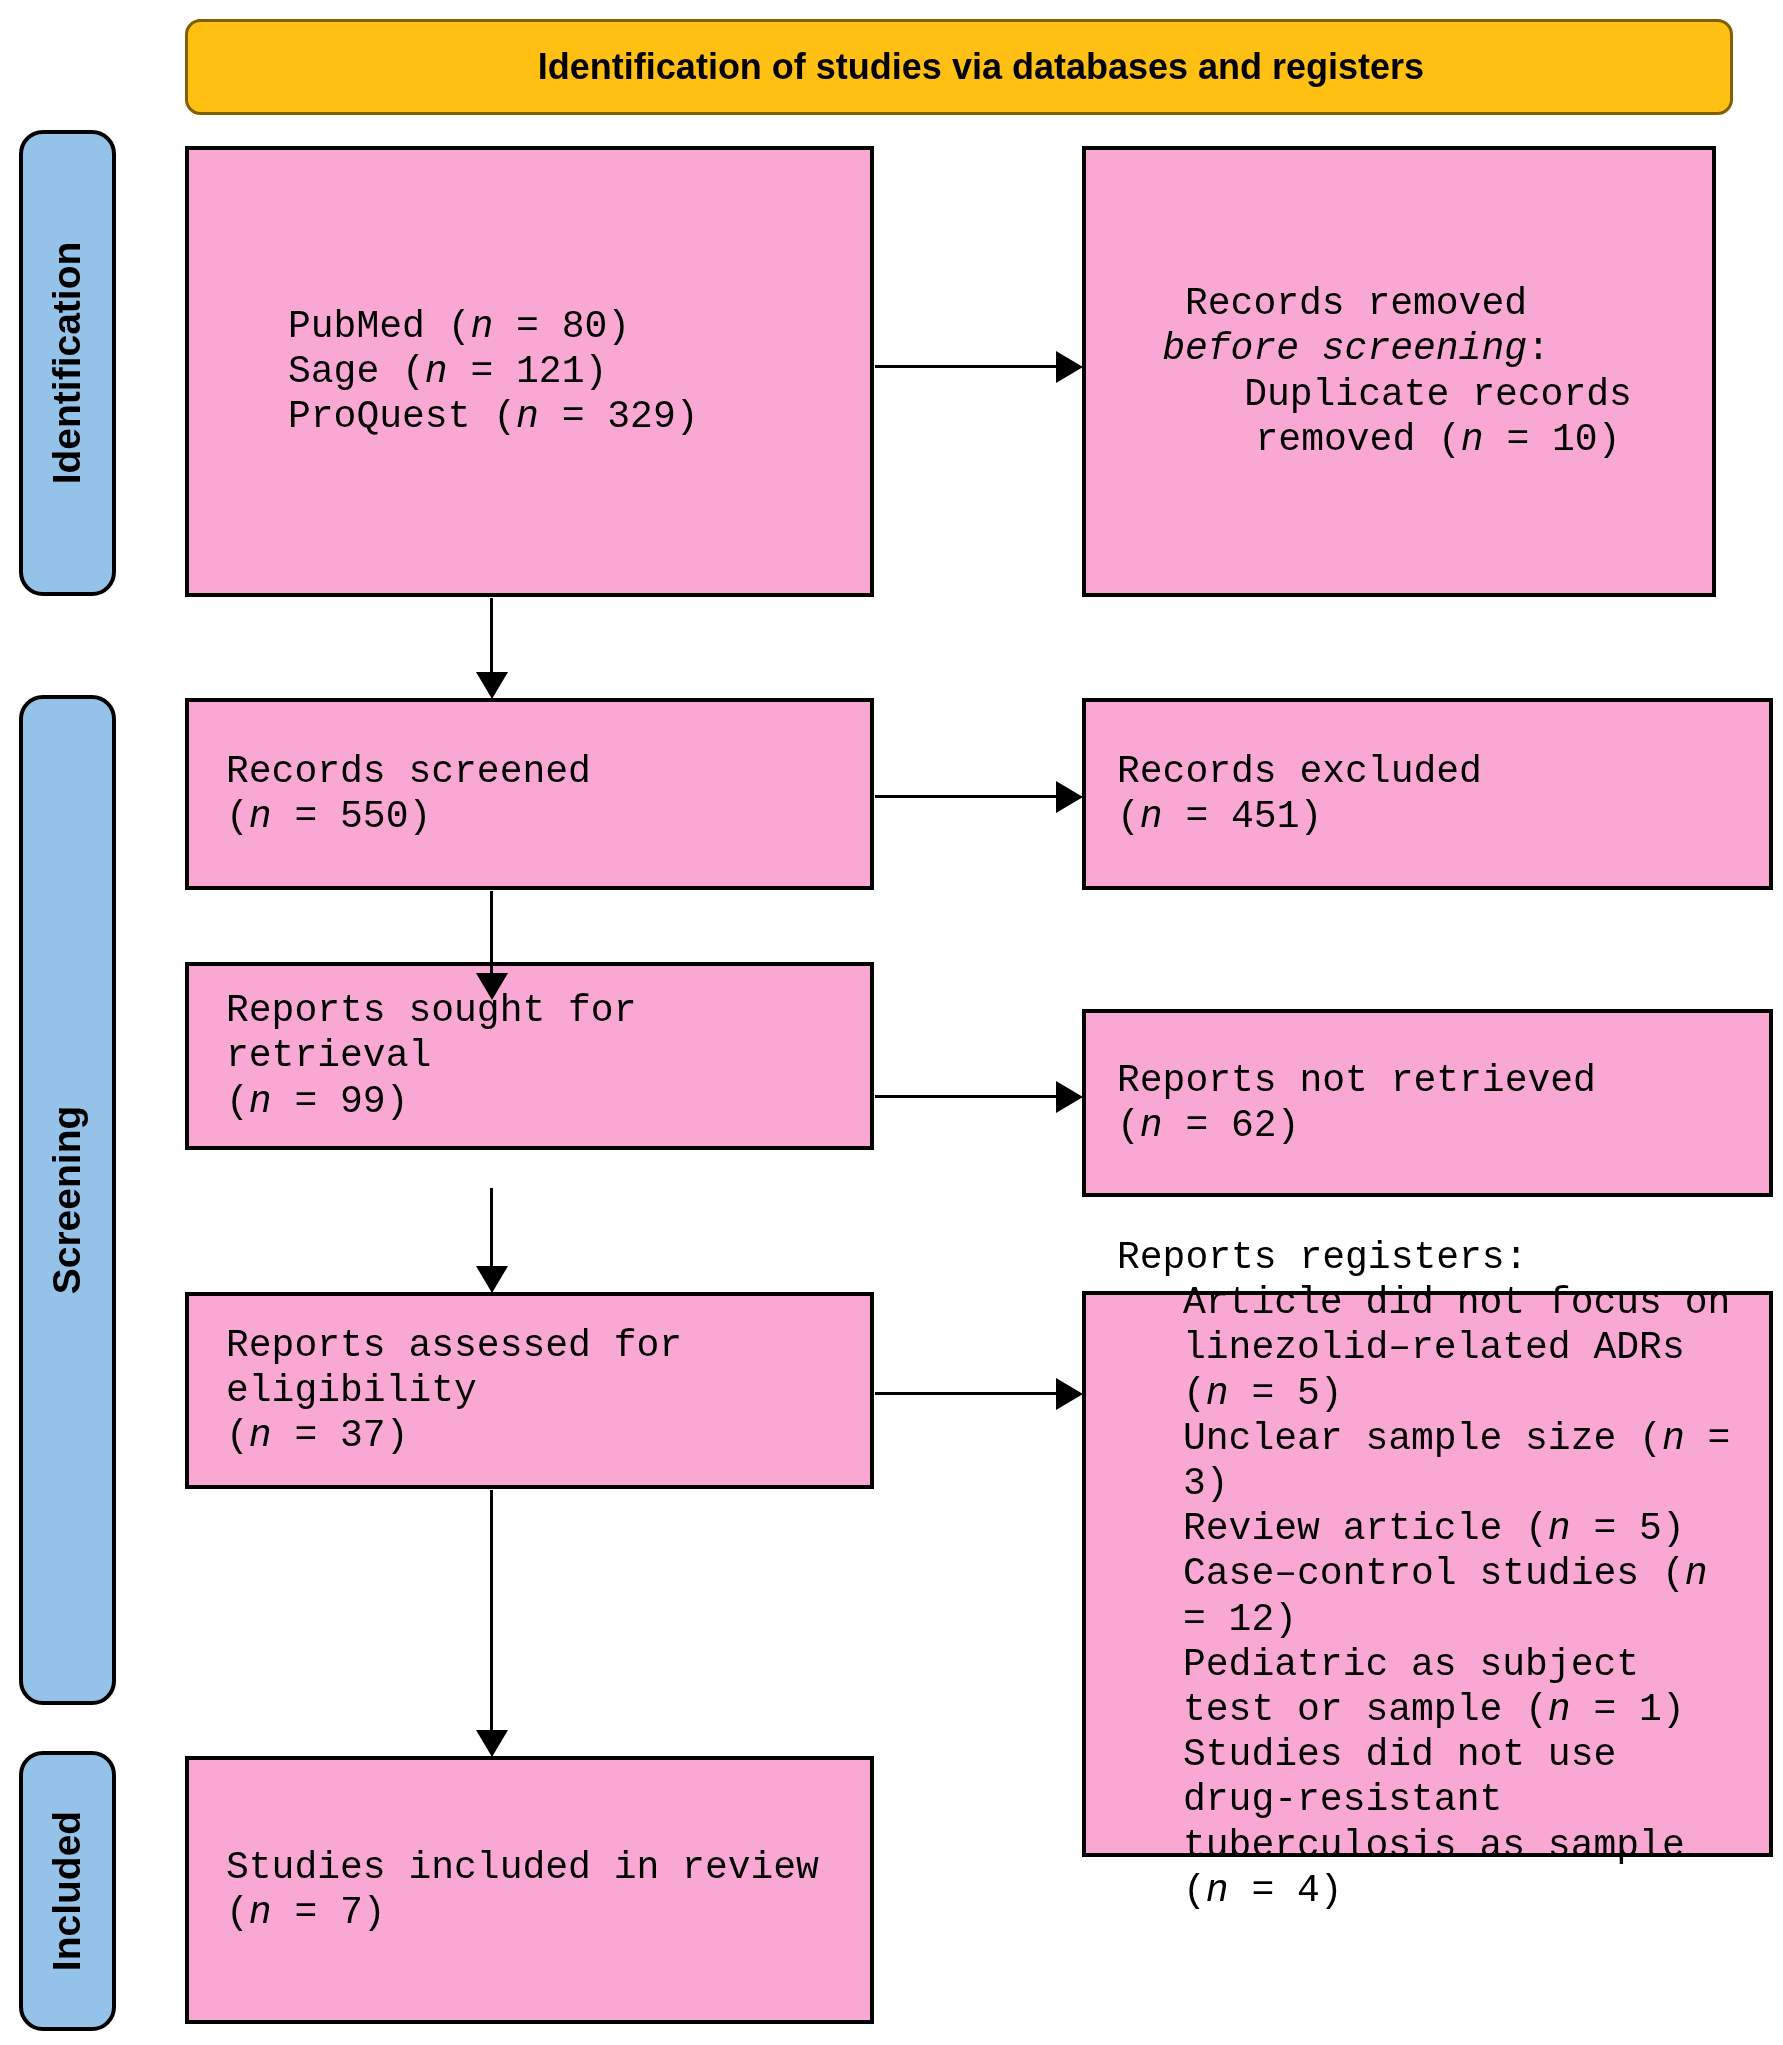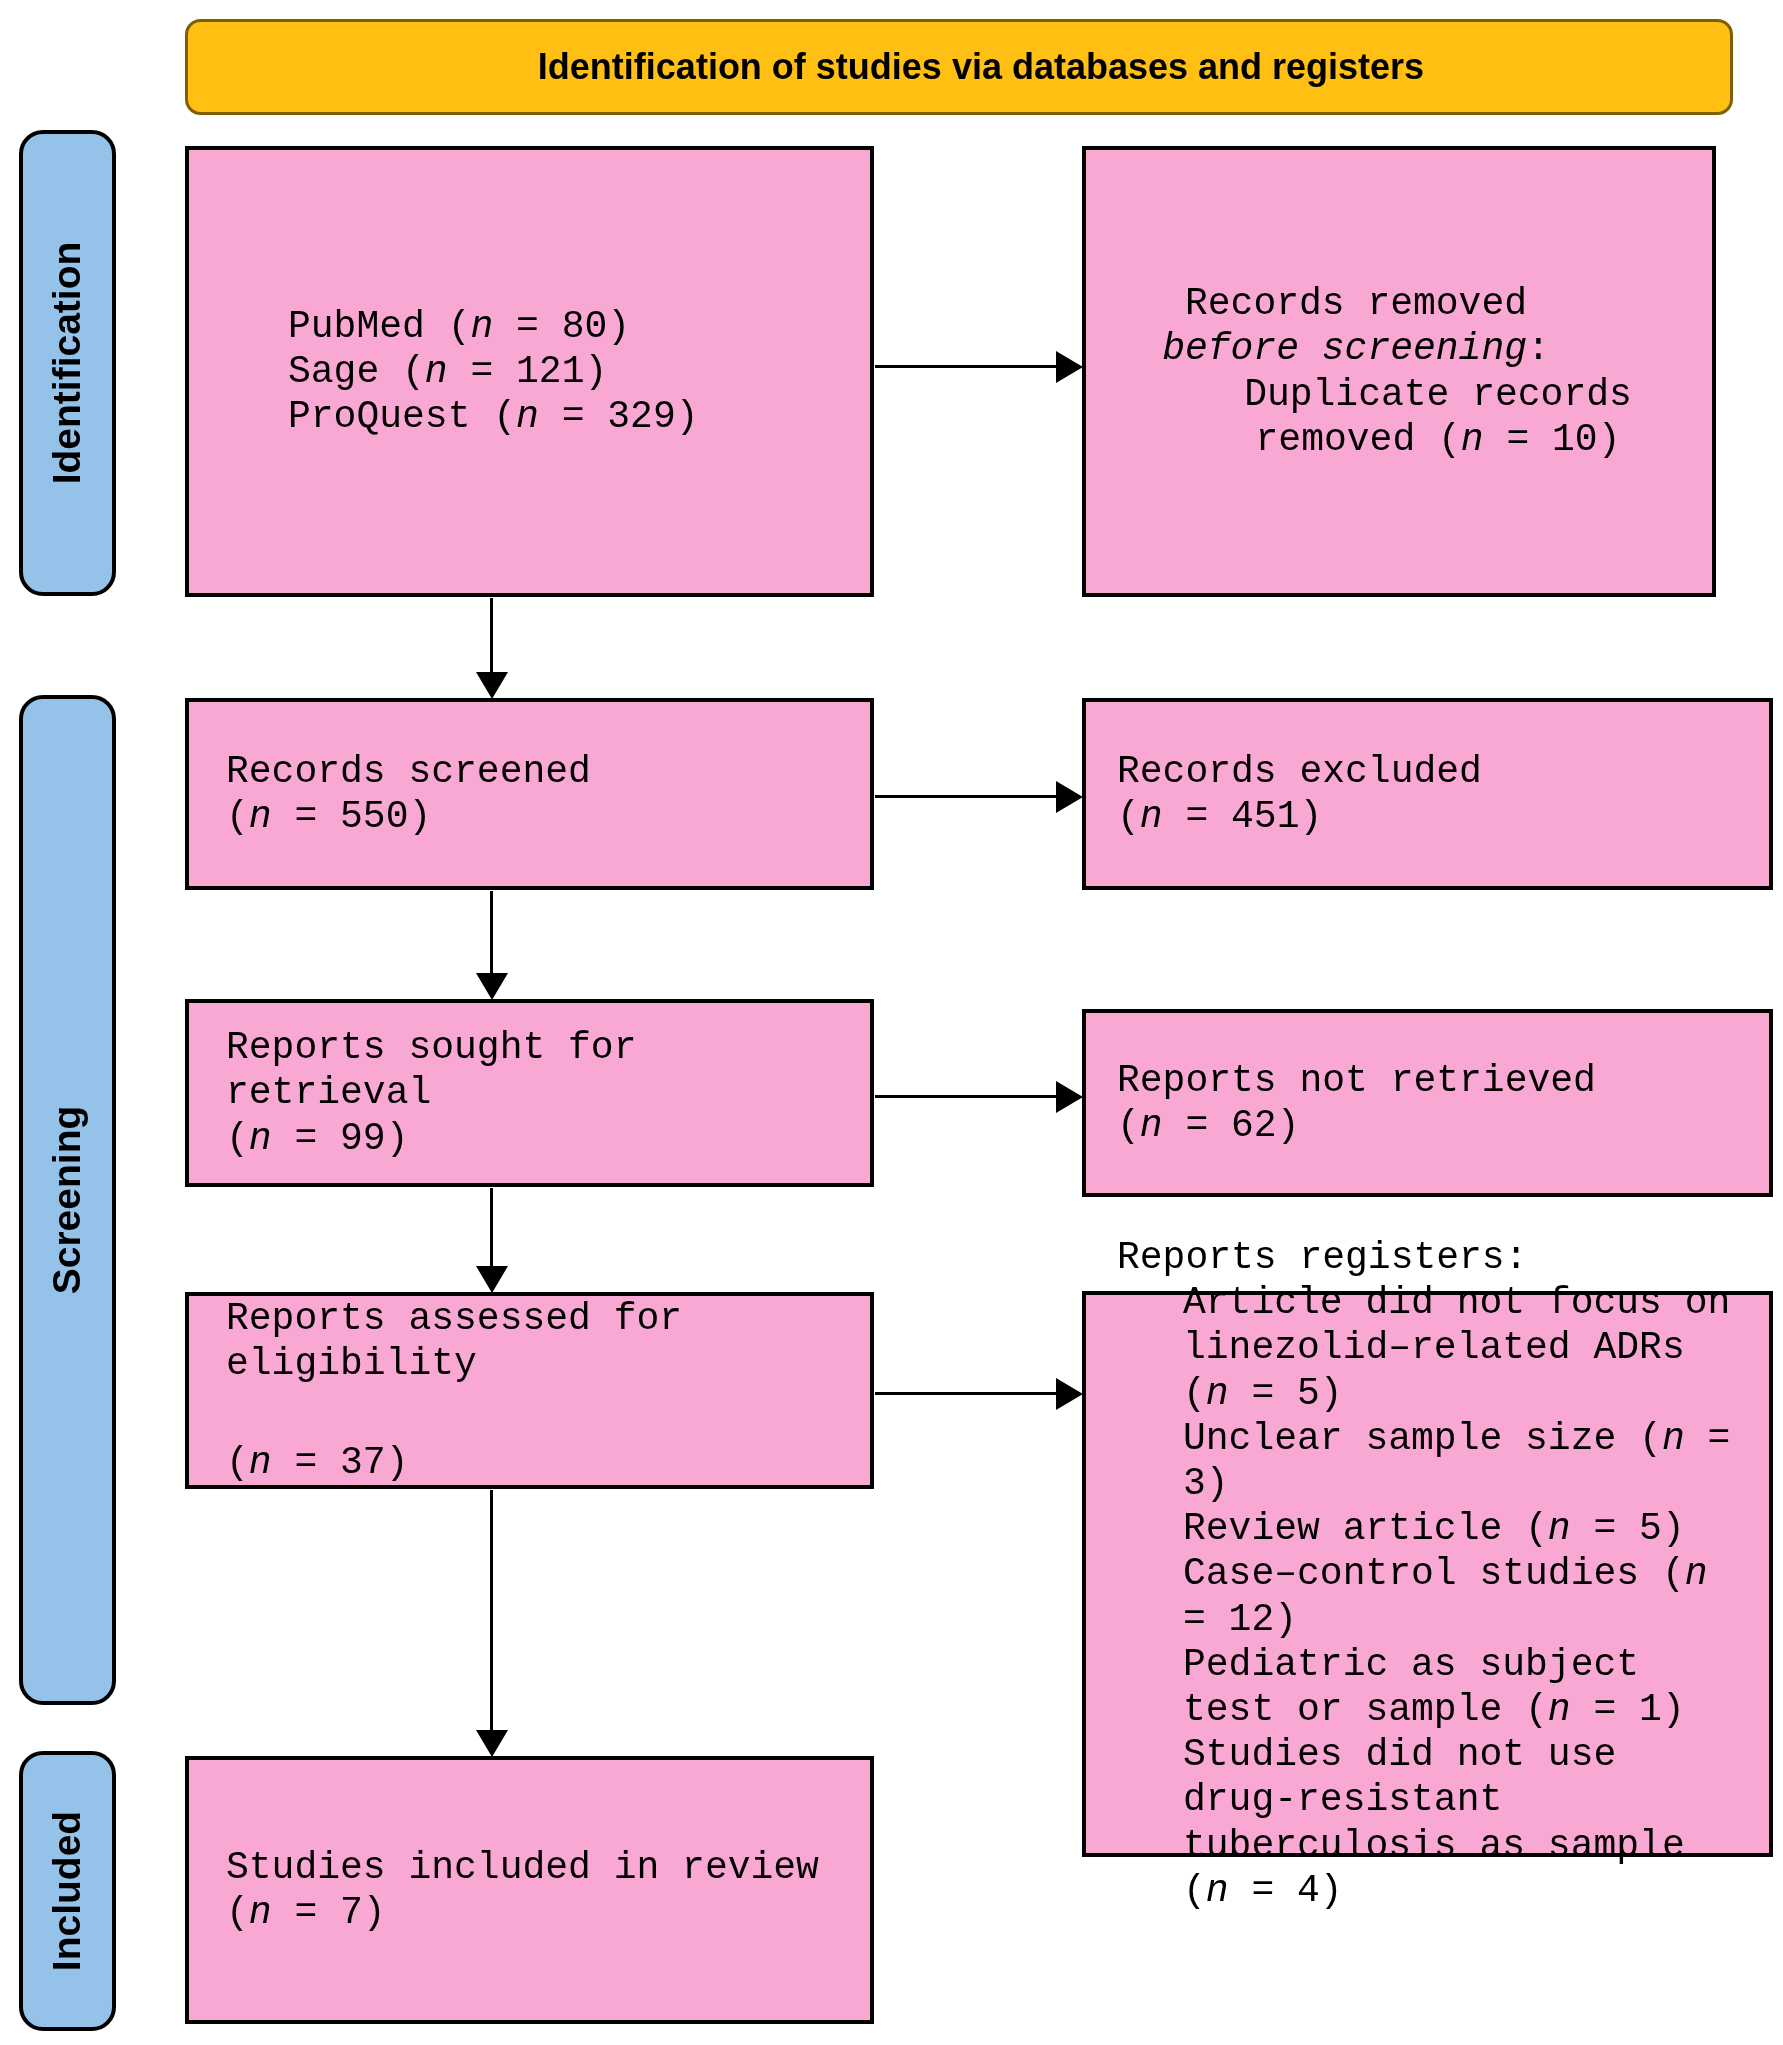--- a/index.html
+++ b/index.html
@@ -53,23 +53,23 @@
     border:4.2px solid var(--box-border);
     display:flex;flex-direction:column;justify-content:center;
     font-size:38px;line-height:1.19;font-family:Liberation Mono, monospace;
   }
   .flowbox .line{white-space:normal;}
   .box-databases{left:185px;top:146px;width:689px;height:451px;padding-left:99px;padding-right:12px;}
   .box-removed{left:1082px;top:146px;width:634px;height:451px;padding-left:31px;padding-right:19px;text-align:center;}
   .box-removed .intro{max-width:478px;}
   .box-screened{left:185px;top:698px;width:689px;height:192px;padding-left:37px;padding-right:12px;}
   .box-rec-excluded{left:1082px;top:698px;width:691px;height:192px;padding-left:31px;padding-right:12px;}
-  .box-sought{left:185px;top:999px;width:689px;height:188px;padding-left:37px;padding-right:16px;}
+  .box-sought{left:185px;top:962px;width:689px;height:188px;padding-left:37px;padding-right:16px;}
   .box-not-retrieved{left:1082px;top:999px;width:691px;height:188px;padding-left:31px;padding-right:12px;margin-top:10px;}
-  .box-assessed{left:185px;top:1292px;width:689px;height:197px;padding-left:37px;padding-right:12px;justify-content:space-between;}
+  .box-assessed{left:185px;top:1292px;width:689px;height:197px;padding-left:37px;padding-right:12px;}
   .box-rep-excluded{left:1082px;top:1291px;width:691px;height:566px;padding-left:31px;padding-right:16.7px;}
   .box-included{left:185px;top:1756px;width:689px;height:268px;padding-left:37px;padding-right:28px;}
   .indent{padding-left:66px;}
   
   .arrow-v{
     position:absolute;width:3px;background:var(--arrow-color);left:490px;
   }
   .arrow-v::after{
     content:"";position:absolute;top:100%;left:50%;transform:translateX(-50%);
     width:0;height:0;

